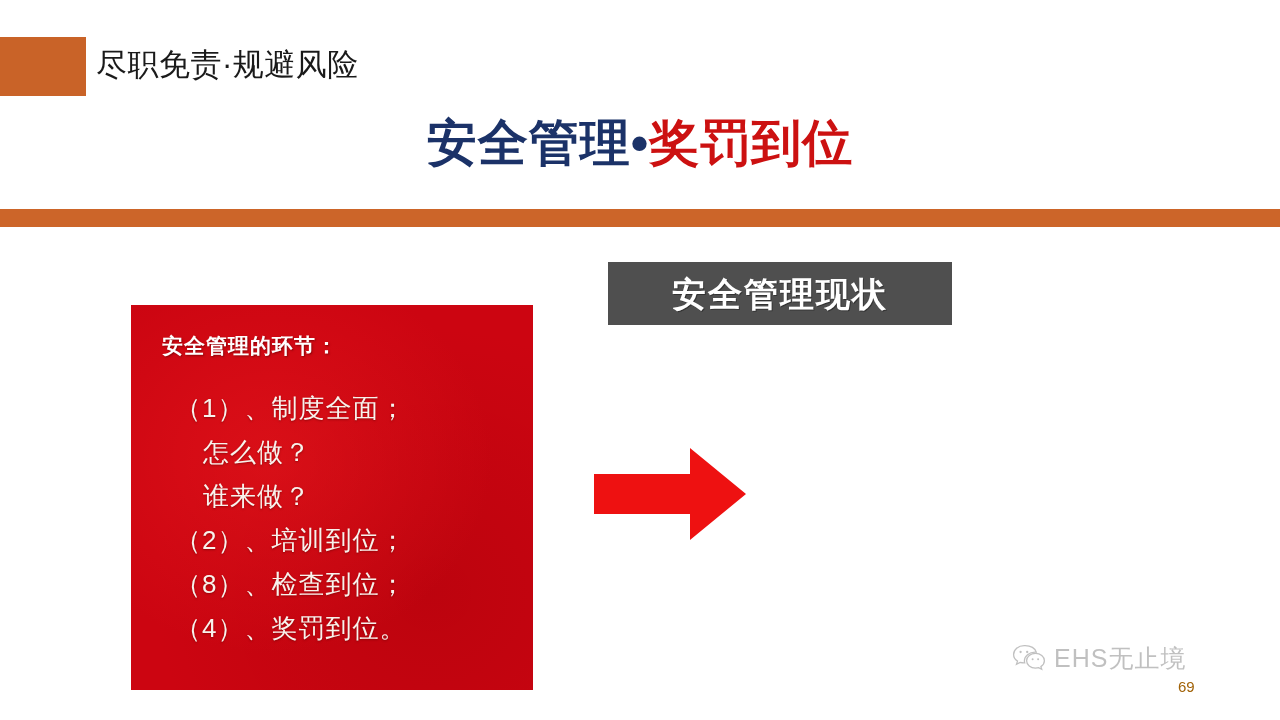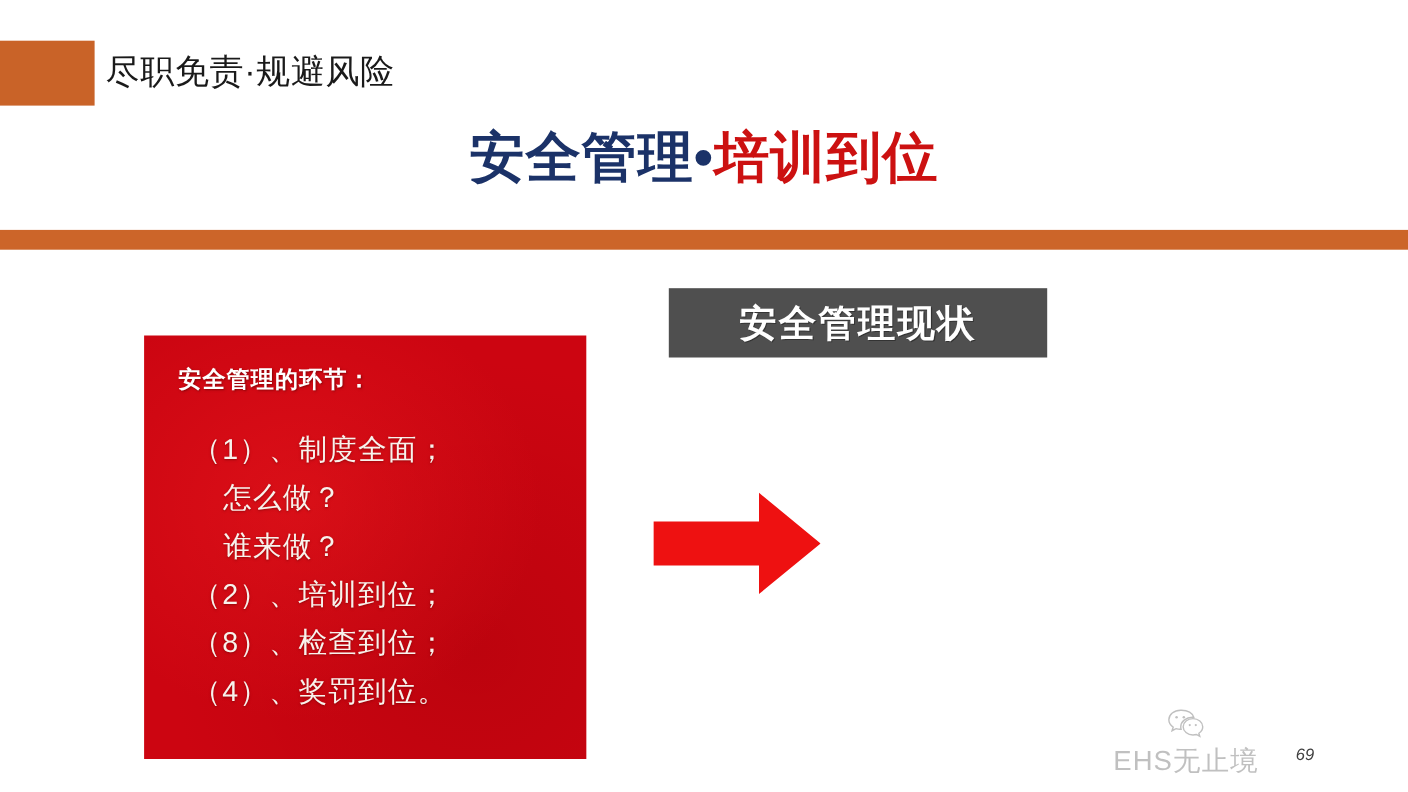--- a/index.html
+++ b/index.html
@@ -164,52 +164,50 @@
 
   
   .watermark {
     position: absolute;
     left: 1012px;
     top: 644px;
     display: flex;
     align-items: center;
     gap: 8px;
     opacity: 0.55;
-    flex-direction: column;
   }
   .watermark .wm-icon { width: 34px; height: 28px; display: block; }
   .watermark .wm-text {
     font-size: 25px;
     line-height: 1;
     color: #8e8e8e;
     letter-spacing: 1px;
     white-space: nowrap;
   }
 
   .page-number {
     position: absolute;
     left: 1178px;
     top: 679px;
     font-size: 15px;
-    color: #404040;
+    color: #a16207;
     line-height: 1;
-    font-style: italic;
   }
 </style>
 </head>
 <body>
 
 <div class="slide">
 
   <div class="header-swatch"></div>
 
   <div class="header-subtitle">尽职免责·规避风险</div>
 
   <div class="slide-title">
-    <span class="t-navy">安全管理•</span><span class="t-red">培训到位</span>
+    <span class="t-navy">安全管理•</span><span class="t-red">奖罚到位</span>
   </div>
 
   <div class="header-rule"></div>
 
   <div class="gray-banner">
     <span class="gb-text">安全管理现状</span>
   </div>
 
   <div class="red-box">
     <div class="rb-heading">安全管理的环节：</div>

